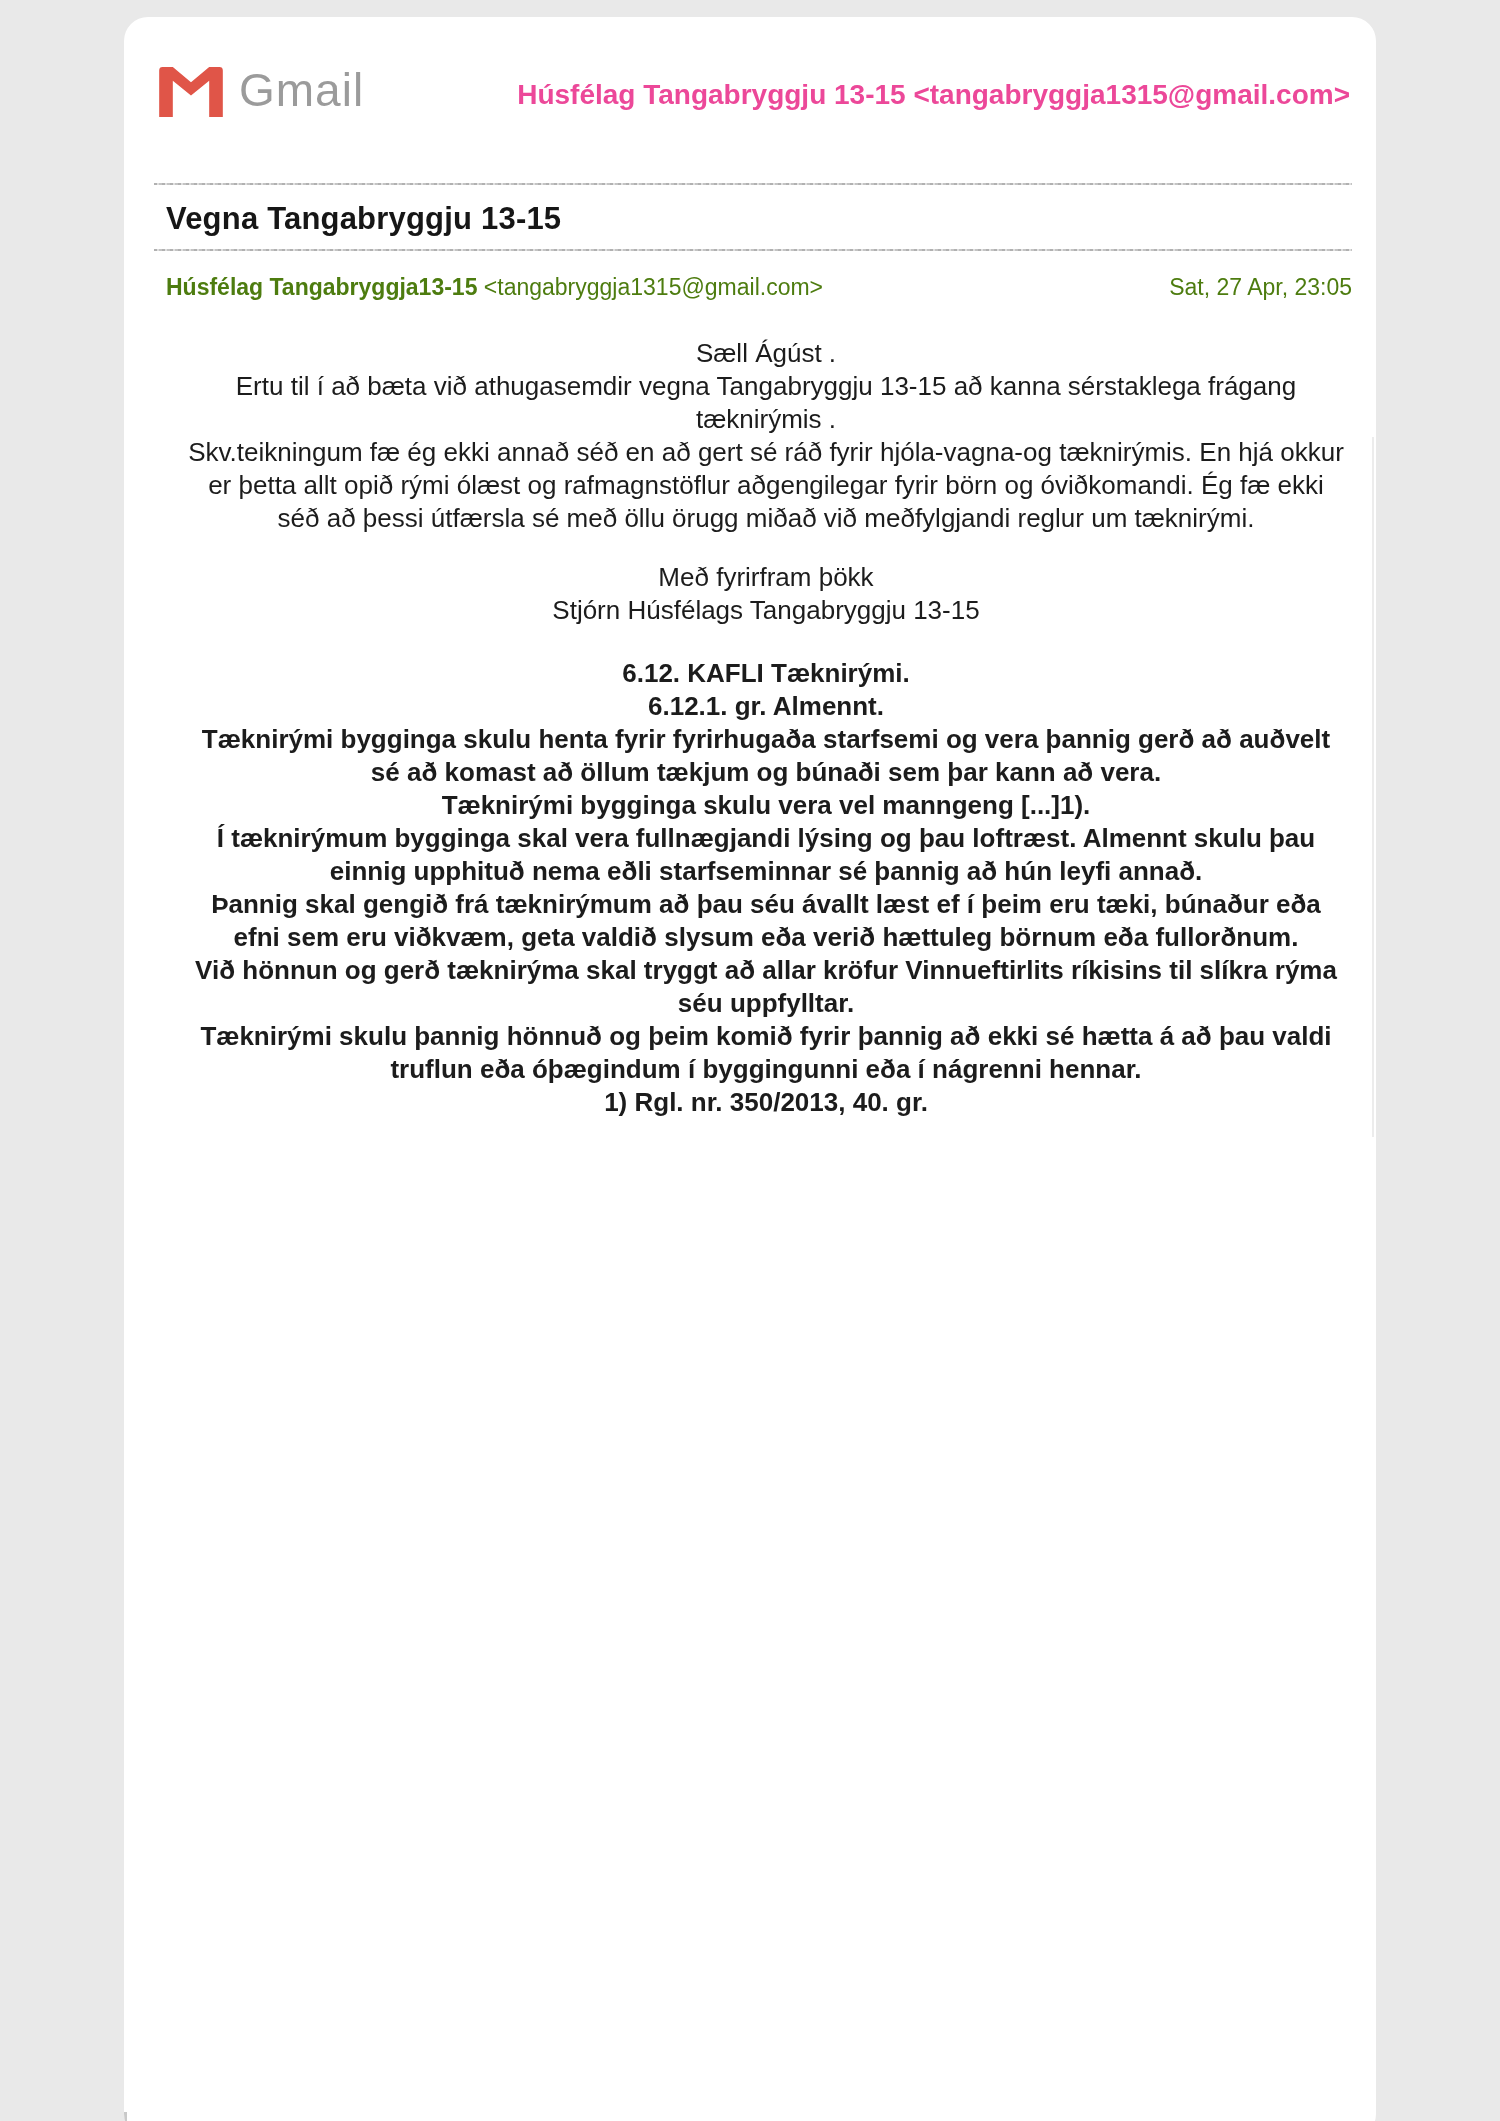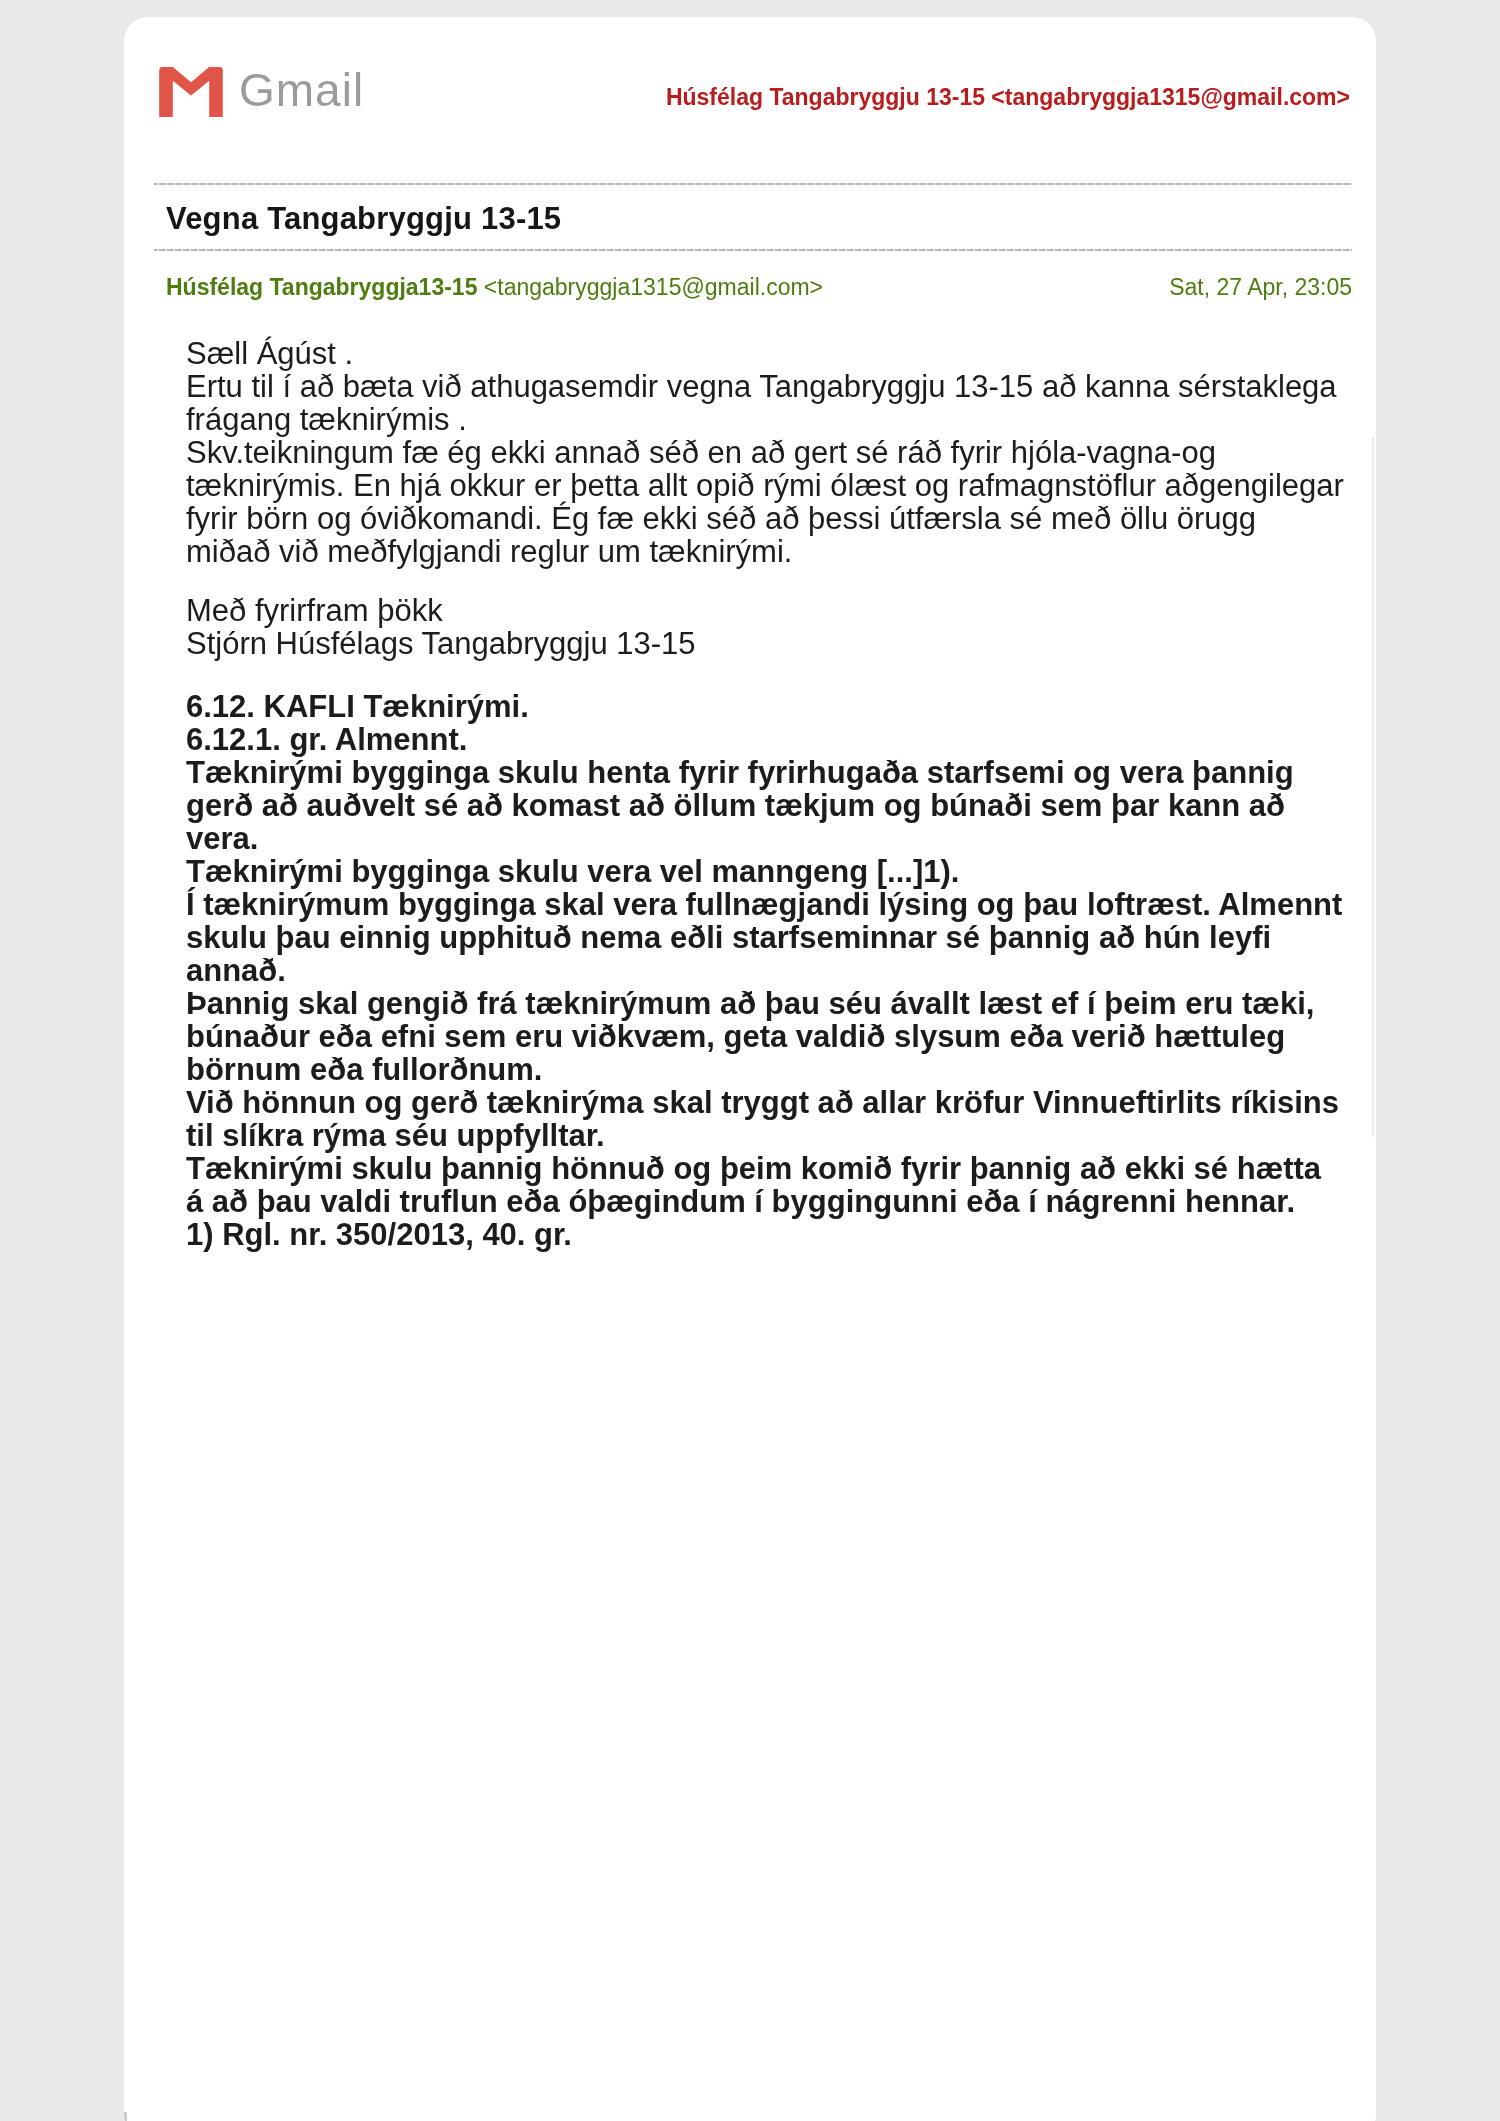--- a/index.html
+++ b/index.html
@@ -23,23 +23,23 @@
   .logo{display:flex;align-items:center;gap:16px;}
   .logo svg{display:block;}
   .wordmark{
     font-size:46px;
     color:#9b9b9b;
     letter-spacing:1px;
     line-height:1;
     padding-bottom:4px;
   }
   .account{
-    font-size:23px;
+    font-size:28px;
     font-weight:bold;
-    color:#b91c1c;
+    color:#ec4899;
     padding-bottom:6px;
     white-space:nowrap;
   }
   
   .rule{
     height:2px;
     margin:0 24px 0 30px;
     background:repeating-linear-gradient(90deg,#a3a3a3 0 3px,#d9d9d9 3px 5px,#b9b9b9 5px 8px);
     opacity:.85;
   }
@@ -59,23 +59,24 @@
     line-height:32px;
     color:#4d7c0f;
   }
   .meta-row{display:flex;justify-content:space-between;align-items:baseline;}
   .from-name{font-weight:bold;}
   .from-email{font-weight:normal;}
   .date{font-weight:normal;white-space:nowrap;}
   
   .mailbody{
     margin:34px 30px 0 62px;
-    font-size:31px;
+    font-size:26px;
     line-height:33px;
     color:#1c1c1c;
+    text-align:center;
   }
   .para{margin:0;}
   .para-sig{margin-top:26px;}
   .para-quote{margin-top:30px;font-weight:bold;}
   .bline{margin:0;}
   
   .scan-tick{
     position:absolute;left:0;bottom:12px;width:3px;height:14px;background:#c9c9c9;
   }
   .scan-edge{

